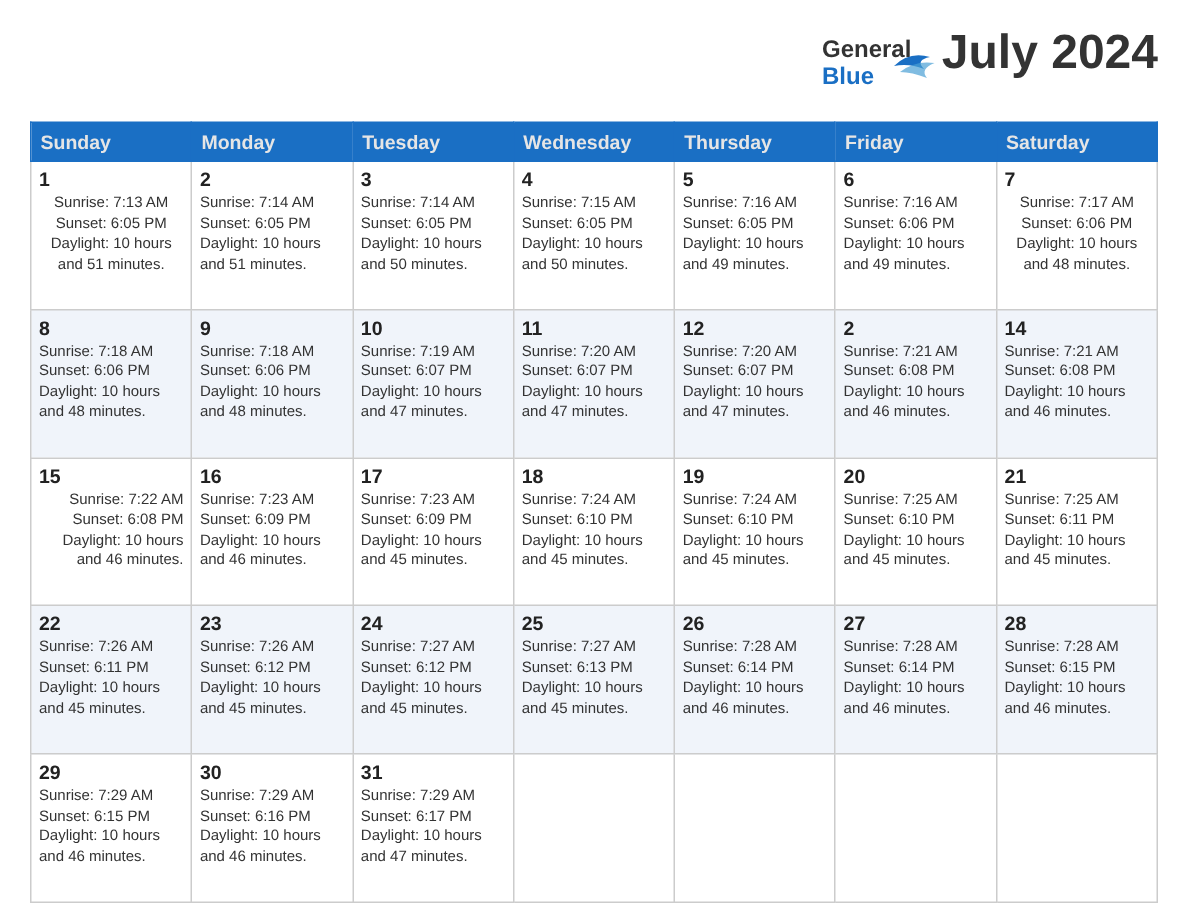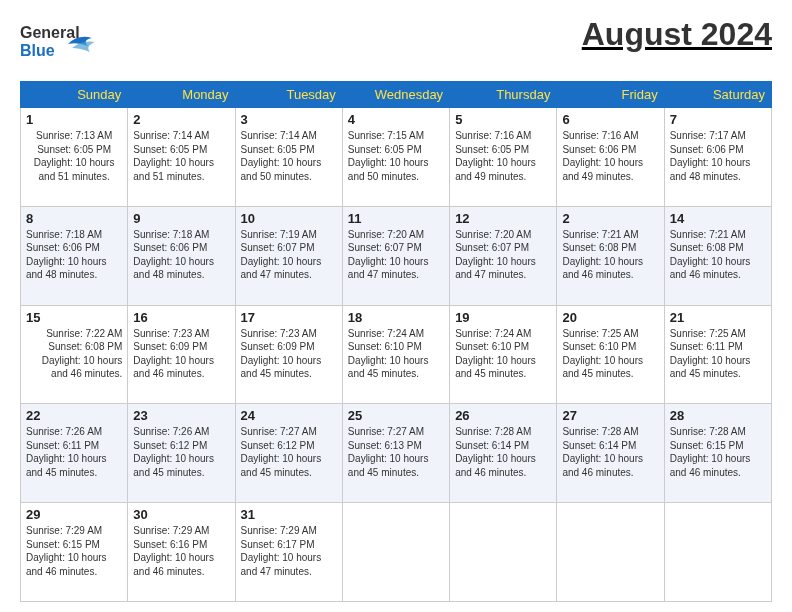--- a/index.html
+++ b/index.html
@@ -12,24 +12,23 @@
     }
     .container {
       width: 792px;
       height: 612px;
       padding: 16px 20px 10px 20px;
       display: flex;
       flex-direction: column;
     }
     .header {
       display: flex;
-      justify-content: space-between;
+      justify-content: flex-end;
       align-items: flex-start;
       margin-bottom: 10px;
-      text-decoration: underline;
     }
     .title-block {
       text-align: right;
     }
     .month-title {
       font-size: 32px;
       font-weight: bold;
       color: #333;
     }
     .location {
@@ -37,25 +36,25 @@
       color: #555;
     }
     .calendar {
       flex: 1;
       border-collapse: collapse;
       width: 100%;
       font-size: 10.5px;
     }
     .calendar th {
       background: #1a6fc4;
-      color: #fde047;
-      text-align: right;
+      color: #e5e5e5;
+      text-align: left;
       padding: 5px 6px;
       font-size: 13px;
-      font-weight: normal;
+      font-weight: bold;
       border: 1px solid #1a6fc4;
     }
     .calendar td {
       border: 1px solid #ccc;
       vertical-align: top;
       padding: 4px 5px;
       width: calc(100% / 7);
       background: #fff;
     }
     .calendar tr:nth-child(even) td {
@@ -95,21 +94,21 @@
       <svg class="logo-svg" width="80" height="55" viewBox="0 0 80 55">
 
         <text x="0" y="22" font-family="Arial" font-size="16" font-weight="bold" fill="#333">General</text>
         <text x="0" y="40" font-family="Arial" font-size="16" font-weight="bold" fill="#1a6fc4">Blue</text>
 
         <path d="M48 28 Q58 18 72 22 Q62 24 68 30 Q58 26 48 28Z" fill="#1a6fc4"></path>
         <path d="M52 32 Q62 24 75 26 Q65 30 70 36 Q60 32 52 32Z" fill="#4a9fd4" opacity="0.7"></path>
       </svg>
     </div>
     <div class="title-block">
-      <div class="month-title">August 2024</div>
+      <div class="month-title">July 2024</div>
     </div>
   </div>
 
   <table class="calendar">
     <thead>
       <tr>
 
       <th>Sunday</th>
           <th>Monday</th>
           <th>Tuesday</th>
@@ -158,21 +157,21 @@
           </td>
           <td>
             <span class="day-num">6</span>
             <div class="day-info" style="white-space: pre-line;">Sunrise: 7:16 AM
 Sunset: 6:06 PM
 Daylight: 10 hours
 and 49 minutes.</div>
           </td>
           <td>
             <span class="day-num">7</span>
-            <div class="day-info" style="white-space: pre-line;">Sunrise: 7:17 AM
+            <div class="day-info" style="white-space: pre-line; text-align: center;">Sunrise: 7:17 AM
 Sunset: 6:06 PM
 Daylight: 10 hours
 and 48 minutes.</div>
           </td>
         </tr>
         <tr>
           <td>
             <span class="day-num">8</span>
             <div class="day-info" style="white-space: pre-line;">Sunrise: 7:18 AM
 Sunset: 6:06 PM

